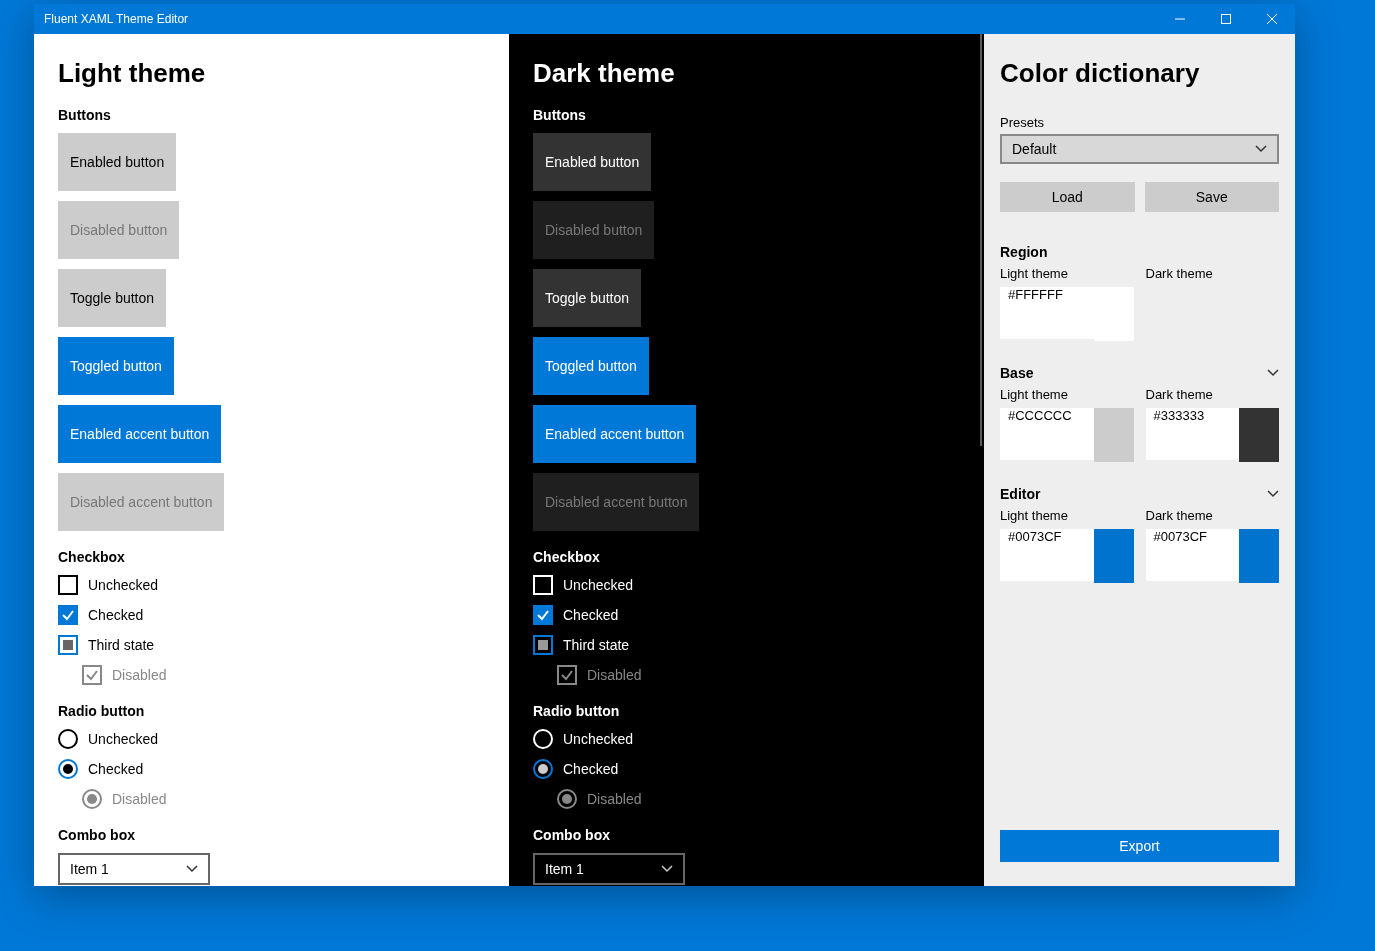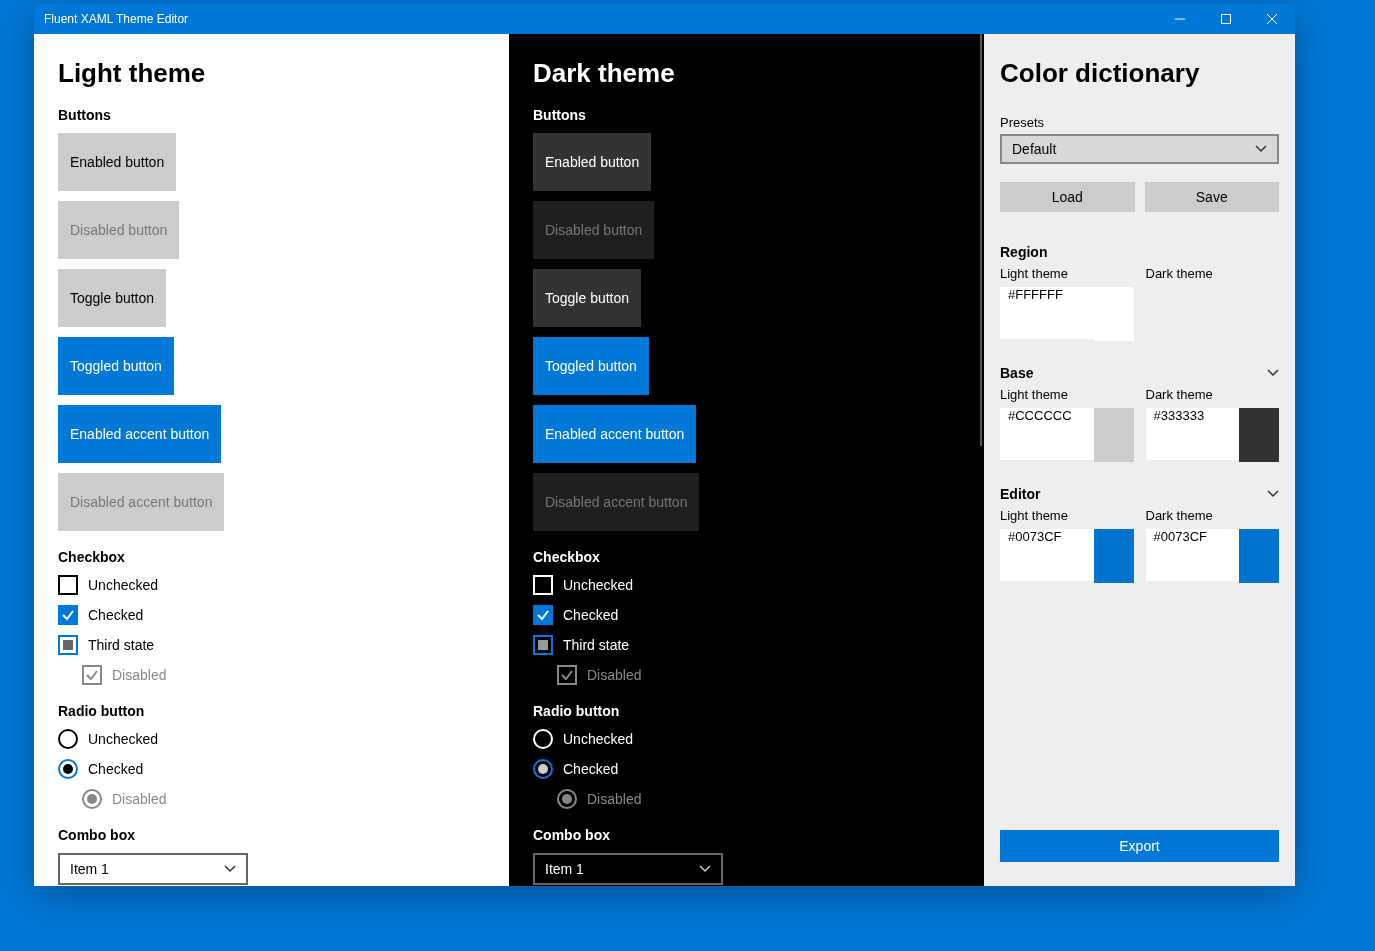--- a/index.html
+++ b/index.html
@@ -97,21 +97,21 @@
     width: 20px; height: 20px; border: 2px solid currentColor; border-radius: 50%;
     display: flex; align-items: center; justify-content: center; flex-shrink: 0;
   }
   .radio.checked { border-color: #0078d7; }
   .radio.checked::after { content: ""; width: 10px; height: 10px; border-radius: 50%; background: #000; }
   .dark .radio.checked::after { background: #ccc; }
   .radio.disabled { border-color: #888; }
   .radio.disabled.checked::after { background: #888; }
 
   .combo {
-    width: 190px;
+    width: 152px;
     border: 2px solid #666;
     padding: 6px 10px;
     font-size: 14px;
     display: flex; align-items: center; justify-content: space-between;
   }
   .dark .combo { border-color: #666; }
 
   
   .side h1 { font-size: 26px; font-weight: 600; }
   .side label.small { font-size: 13px; display: block; margin: 8px 0 4px 0; }

